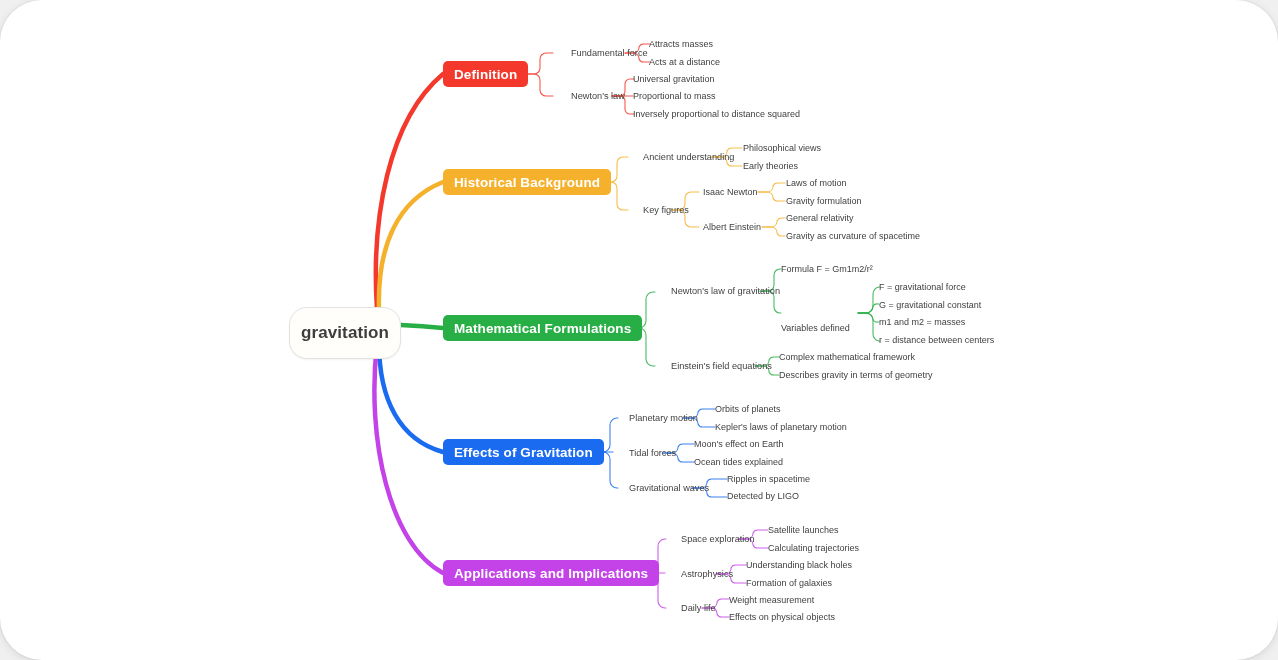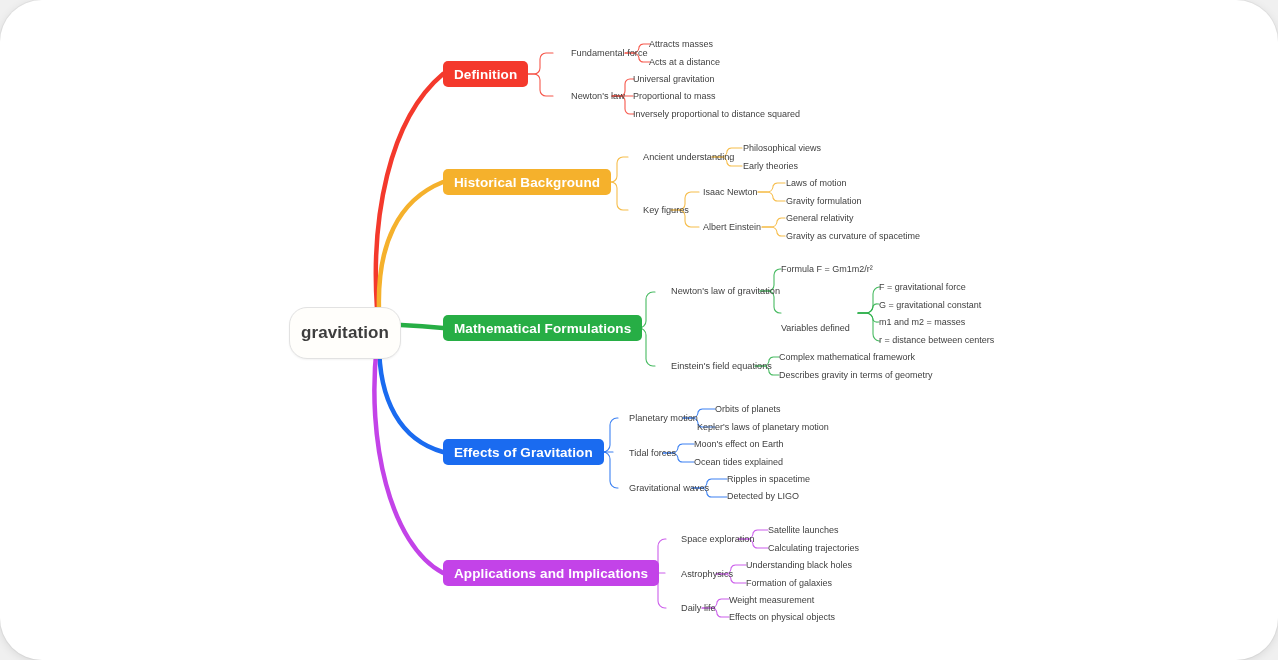--- a/index.html
+++ b/index.html
@@ -189,21 +189,21 @@
       <div class="text-node lvl3" style="left: 781px; top: 313px; margin-top: 15px;">Variables defined</div>
       <div class="text-node lvl3" style="left: 879px; top: 287px;">F = gravitational force</div>
       <div class="text-node lvl3" style="left: 879px; top: 305px;">G = gravitational constant</div>
       <div class="text-node lvl3" style="left: 879px; top: 322px;">m1 and m2 = masses</div>
       <div class="text-node lvl3" style="left: 879px; top: 340px;">r = distance between centers</div>
       <div class="text-node lvl2" style="left: 655px; top: 366px;">Einstein's field equations</div>
       <div class="text-node lvl3" style="left: 779px; top: 357px;">Complex mathematical framework</div>
       <div class="text-node lvl3" style="left: 779px; top: 375px;">Describes gravity in terms of geometry</div>
       <div class="text-node lvl2" style="left: 613px; top: 418px;">Planetary motion</div>
       <div class="text-node lvl3" style="left: 715px; top: 409px;">Orbits of planets</div>
-      <div class="text-node lvl3" style="left: 697px; top: 427px;">Kepler's laws of planetary motion</div>
+      <div class="text-node lvl3" style="left: 715px; top: 427px;">Kepler's laws of planetary motion</div>
       <div class="text-node lvl2" style="left: 613px; top: 453px;">Tidal forces</div>
       <div class="text-node lvl3" style="left: 694px; top: 444px;">Moon's effect on Earth</div>
       <div class="text-node lvl3" style="left: 694px; top: 462px;">Ocean tides explained</div>
       <div class="text-node lvl2" style="left: 613px; top: 488px;">Gravitational waves</div>
       <div class="text-node lvl3" style="left: 727px; top: 479px;">Ripples in spacetime</div>
       <div class="text-node lvl3" style="left: 727px; top: 496px;">Detected by LIGO</div>
       <div class="text-node lvl2" style="left: 665px; top: 539px;">Space exploration</div>
       <div class="text-node lvl3" style="left: 768px; top: 530px;">Satellite launches</div>
       <div class="text-node lvl3" style="left: 768px; top: 548px; text-align: right;">Calculating trajectories</div>
       <div class="text-node lvl2" style="left: 665px; top: 574px;">Astrophysics</div>

